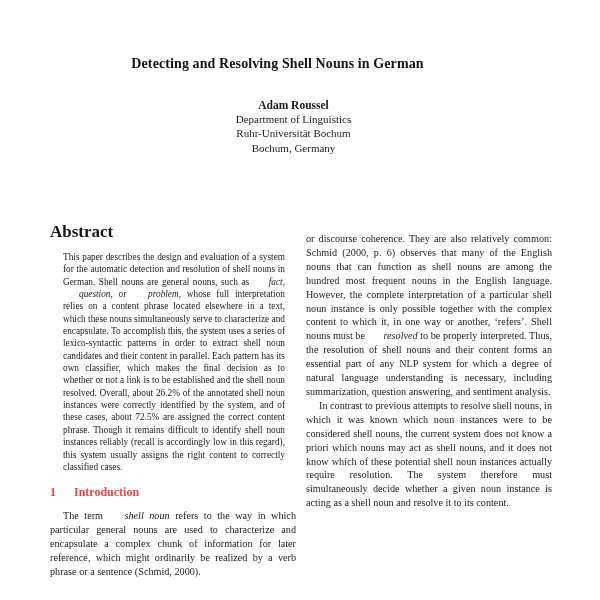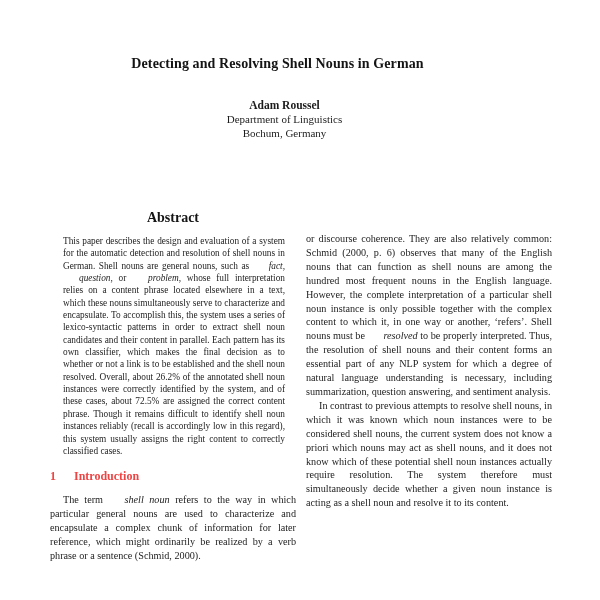--- a/index.html
+++ b/index.html
@@ -9,34 +9,34 @@
     font-family:"Liberation Serif","DejaVu Serif",serif;
     color:#1c1c1c;
     -webkit-font-smoothing:antialiased;
   }
   .title {
     position:absolute; top:56px; left:0; width:100%;
     text-align:center; font-size:14px; font-weight:bold; color:#141414;
     letter-spacing:0.1px;
   }
   .authors {
-    position:absolute; top:98px; left:7px; width:100%;
+    position:absolute; top:98px; left:16px; width:100%;
     text-align:center; font-size:11px; line-height:14.2px;
   }
   .author-name { font-weight:bold; font-size:11.5px; }
   .email {
     font-family:"DejaVu Sans Mono","Liberation Mono",monospace;
     font-size:11.5px; margin-top:1px; letter-spacing:0.2px;
   }
   .col { position:absolute; top:206px; width:246px; }
   .col-left  { left:50px;  }
   .col-right { left:306px;margin-top:26px; }
   .abstract-heading {
-    text-align:center; font-weight:bold; font-size:14px;
-    margin:4px 0 9px 0; color:#141414;
+    text-align:left; font-weight:bold; font-size:17px;
+    margin:16px 0 9px 0; color:#141414;
   }
   .abstract-body {
     margin:0; padding:0 11px 0 13px;
     font-size:9.3px; line-height:12.35px; text-align:justify;
   }
   .section-heading {
     margin:12px 0 9px 0; font-size:12px; font-weight:bold; color:#ef4444;
   }
   .sec-num { display:inline-block; min-width:24px; }
   .body-par {
@@ -48,20 +48,21 @@
 </head>
 <body>
 
 <div class="page">
 
   <div class="title">Detecting and Resolving Shell Nouns in German</div>
 
   <div class="authors">
     <div class="author-name">Adam Roussel</div>
     <div>Department of Linguistics</div>
+    <div>Ruhr-Universität Bochum</div>
     <div>Bochum, Germany</div>
   </div>
 
   <div class="col col-left">
     <div class="abstract-heading">Abstract</div>
     <p class="abstract-body"><span>This paper describes the design and evaluation of a system for the automatic detection and resolution of shell nouns in German. Shell nouns are general nouns, such as </span><span class="run-i">fact</span><span>, </span><span class="run-i">question</span><span>, or </span><span class="run-i">problem</span><span>, whose full interpretation relies on a content phrase located elsewhere in a text, which these nouns simultaneously serve to characterize and encapsulate. To accomplish this, the system uses a series of lexico-syntactic patterns in order to extract shell noun candidates and their content in parallel. Each pattern has its own classifier, which makes the final decision as to whether or not a link is to be established and the shell noun resolved. Overall, about 26.2% of the annotated shell noun instances were correctly identified by the system, and of these cases, about 72.5% are assigned the correct content phrase. Though it remains difficult to identify shell noun instances reliably (recall is accordingly low in this regard), this system usually assigns the right content to correctly classified cases.</span></p>
 
     <div class="section-heading">
       <span class="sec-num">1</span><span class="sec-title">Introduction</span>
     </div>

